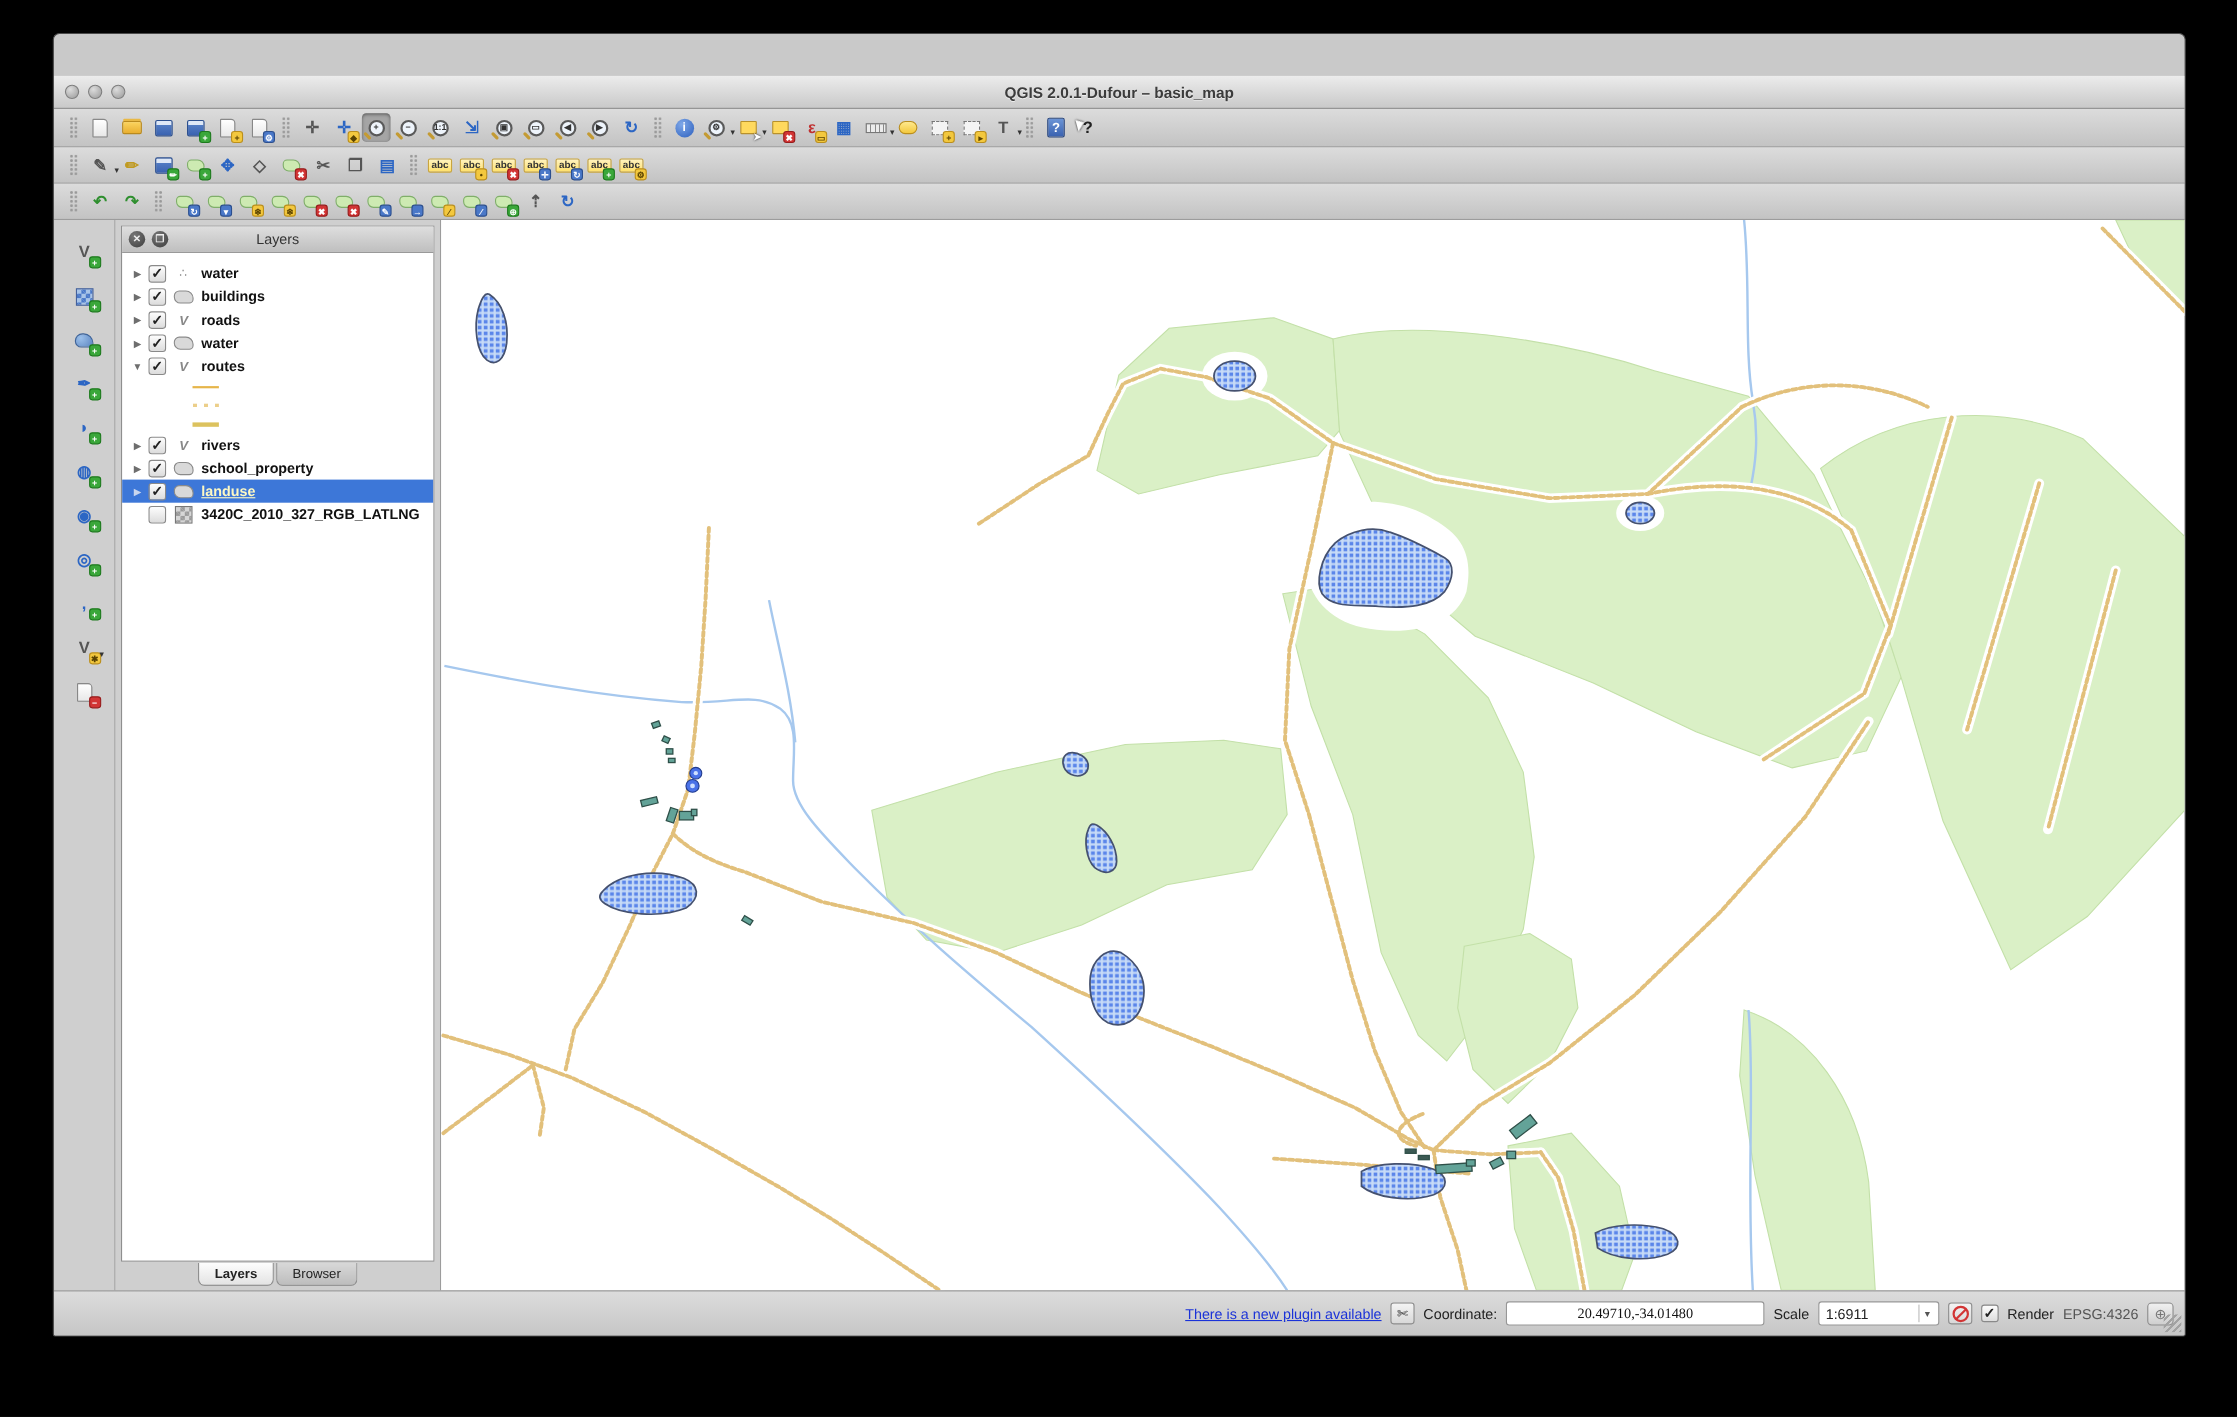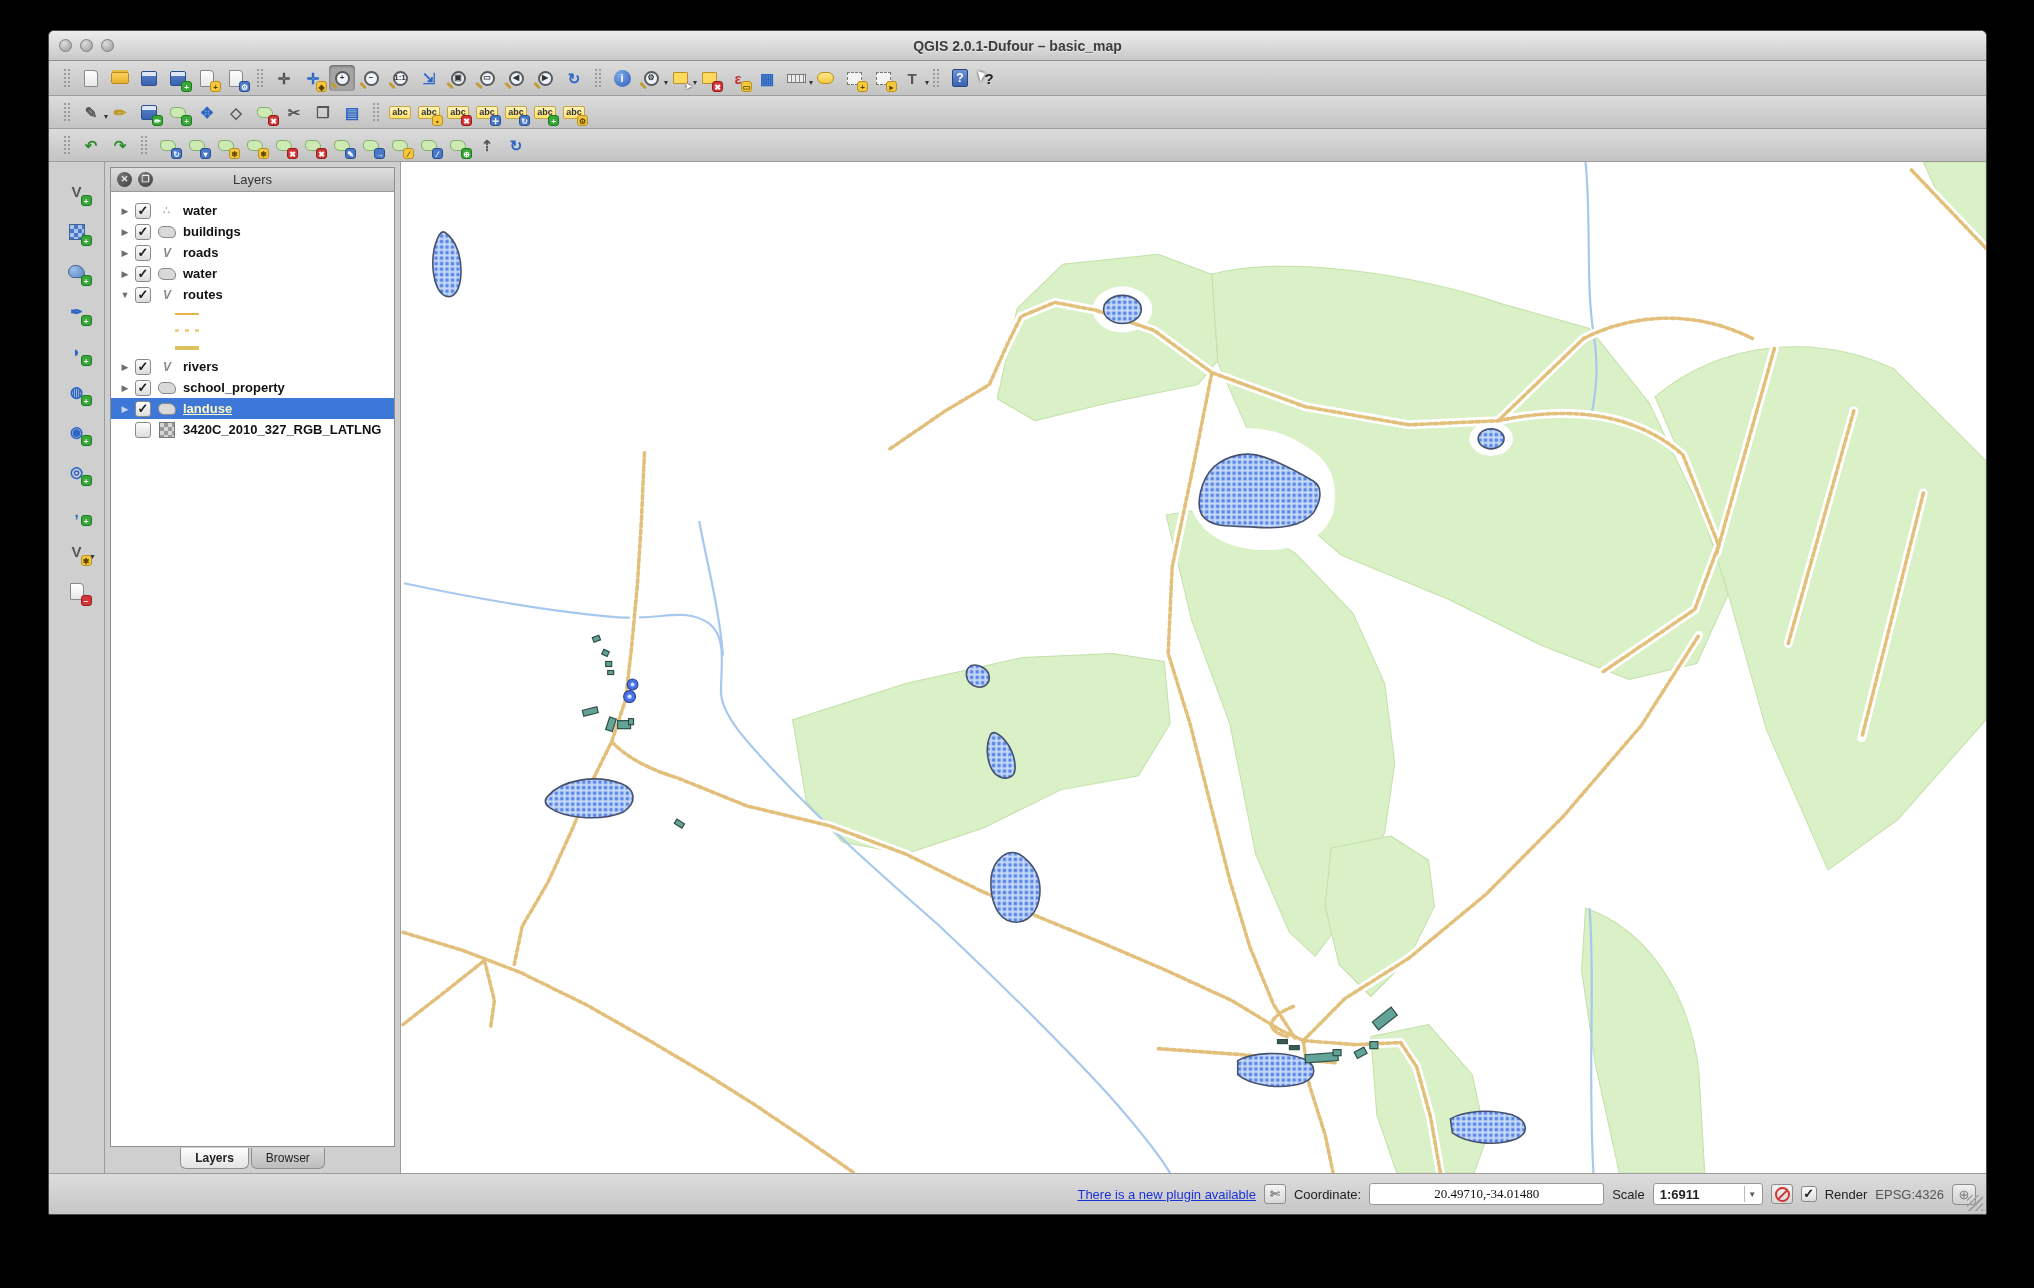--- a/index.html
+++ b/index.html
@@ -2,21 +2,21 @@
 <html><head>
 <meta charset="utf-8">
 <style>
   html,body{margin:0;padding:0;background:#000;width:2034px;height:1288px;overflow:hidden;
     font-family:"Liberation Sans",sans-serif;-webkit-font-smoothing:antialiased;}
   *{box-sizing:border-box;}
   .window{position:absolute;left:48px;top:30px;width:1939px;height:1185px;background:#c9c9c9;
     border:1px solid #4a4a4a;border-radius:6px 6px 2px 2px;display:flex;flex-direction:column;overflow:hidden;}
   
   .titlebar{height:30px;background:linear-gradient(#ececec,#c9c9c9);border-bottom:1px solid #8f8f8f;
-    position:relative;display:flex;align-items:center;justify-content:center;flex:0 0 auto;}
+    position:relative;display:flex;align-items:center;justify-content:center;flex:0 0 auto;margin-top:38px;}
   .tl-group{position:absolute;left:10px;top:8px;display:flex;gap:8px;}
   .tlight{width:13px;height:13px;border-radius:50%;background:radial-gradient(circle at 35% 30%,#dcdcdc,#9a9a9a);border:1px solid #7e7e7e;}
   .title{font-size:14px;color:#3c3c3c;font-weight:bold;text-shadow:0 1px 0 #eee;}
   
   .toolbar{background:linear-gradient(#dcdcdc,#c3c3c3);border-bottom:1px solid #9c9c9c;display:flex;
     align-items:center;padding:0 10px;gap:3px;flex:0 0 auto;}
   #tb1{height:35px;} #tb2{height:33px;} #tb3{height:33px;}
   .tb-grip{width:8px;height:20px;margin:0 4px;background-image:radial-gradient(circle,#9a9a9a 1px,transparent 1.4px);
     background-size:4px 4px;flex:0 0 auto;}
   .tbi{position:relative;width:26px;height:26px;display:flex;align-items:center;justify-content:center;border-radius:4px;flex:0 0 auto;}
@@ -105,21 +105,21 @@
   .mapwrap svg{display:block;width:100%;height:100%;}
   
   .statusbar{height:41px;background:linear-gradient(#dcdcdc,#c6c6c6);border-top:1px solid #9c9c9c;
     display:flex;align-items:center;padding:16px 10px;gap:8px;font-size:13px;color:#222;flex:0 0 auto;position:relative;}
   .plugin-link{color:#1a32d8;text-decoration:underline;margin-left:auto;white-space:nowrap;}
   .sb-icon{width:22px;height:20px;border:1px solid #8e8e8e;border-radius:3px;background:linear-gradient(#f4f4f4,#d8d8d8);
     display:flex;align-items:center;justify-content:center;font-size:12px;color:#333;}
   .coord-input{width:235px;height:22px;border:1px solid #979797;border-radius:3px;background:#fff;
     text-align:center;font-size:13px;font-family:Liberation Serif, serif;color:#111;}
   .scale-combo{width:110px;height:22px;border:1px solid #979797;border-radius:3px;background:#fff;
-    display:flex;align-items:center;position:relative;padding-left:6px;font-size:13px;font-weight:bold;}
+    display:flex;align-items:center;position:relative;padding-left:6px;font-size:13px;}
   .scale-combo .dd2{position:absolute;right:2px;top:2px;width:16px;height:16px;border-left:1px solid #bbb;
     display:flex;align-items:center;justify-content:center;font-size:8px;color:#555;}
   .stopbtn{position:relative;}
   .stopbtn .slash{position:absolute;width:15px;height:15px;border:2px solid #d23535;border-radius:50%;
     left:3px;top:2px;}
   .stopbtn .slash::after{content:"";position:absolute;left:-1px;top:5px;width:13px;height:2px;background:#d23535;transform:rotate(-45deg);}
   .rendercb{width:16px;height:16px;border:1px solid #8a8a8a;border-radius:3px;background:linear-gradient(#fdfdfd,#dcdcdc);
     font-size:13px;line-height:14px;text-align:center;color:#222;font-weight:bold;}
   .crs{color:#555;}
   .globebtn{width:24px;height:21px;border:1px solid #8e8e8e;border-radius:4px;background:linear-gradient(#f0f0f0,#cfcfcf);

